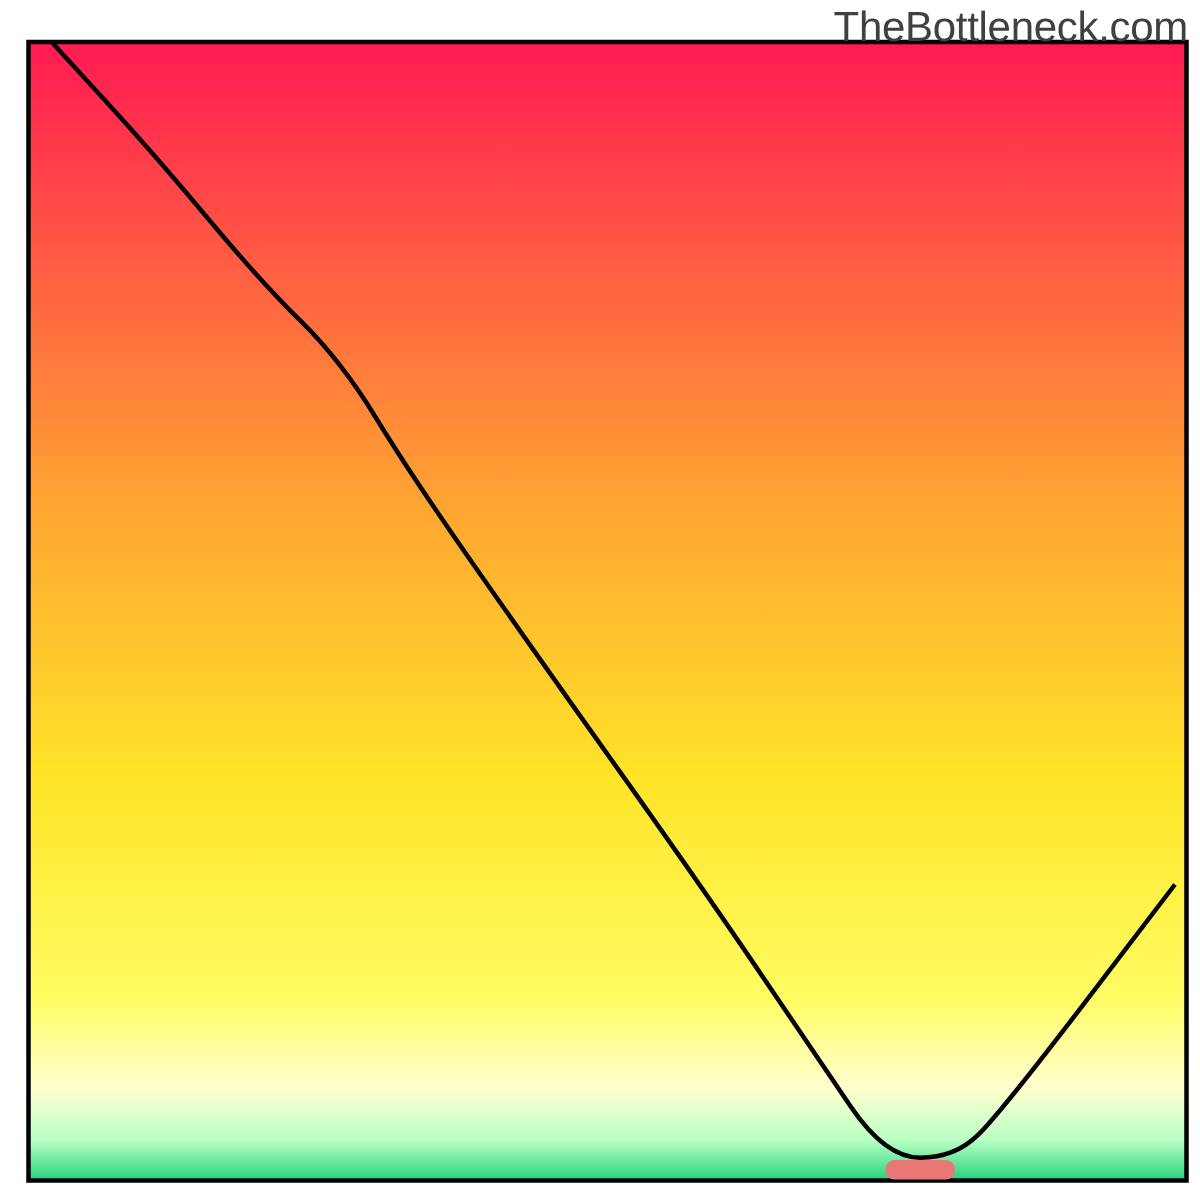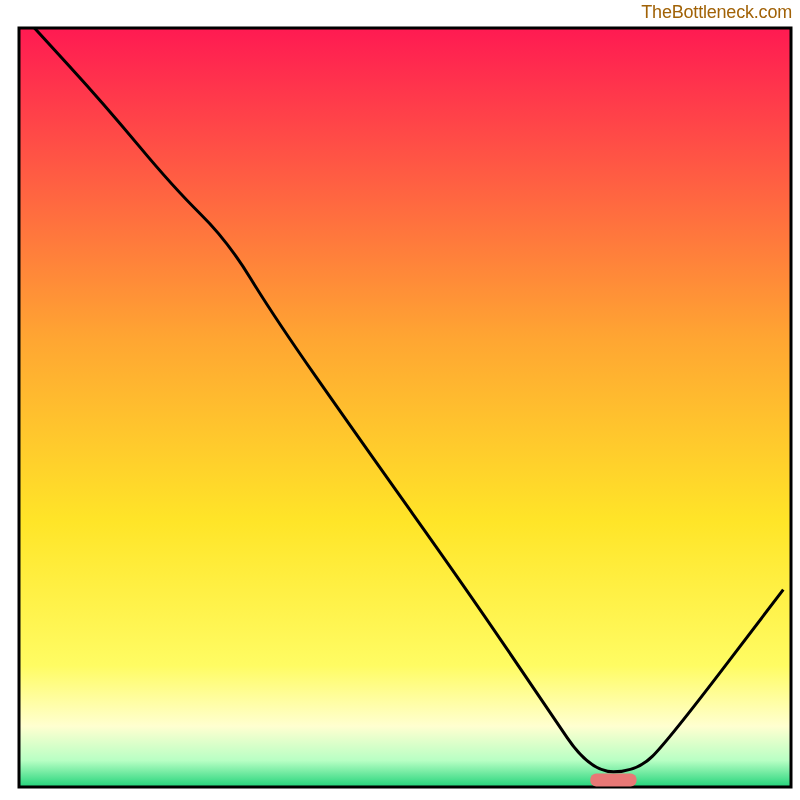--- a/index.html
+++ b/index.html
@@ -12,22 +12,22 @@
   }
   .container {
     position: relative;
     width: 800px;
     height: 800px;
   }
   .watermark {
     position: absolute;
     top: 2px;
     right: 8px;
-    color: #a16207;
-    font-size: 18px;
+    color: #404040;
+    font-size: 28px;
     font-weight: 500;
     z-index: 5;
     letter-spacing: -0.2px;
   }
   svg.plot {
     position: absolute;
     left: 0;
     top: 0;
   }
 </style>

